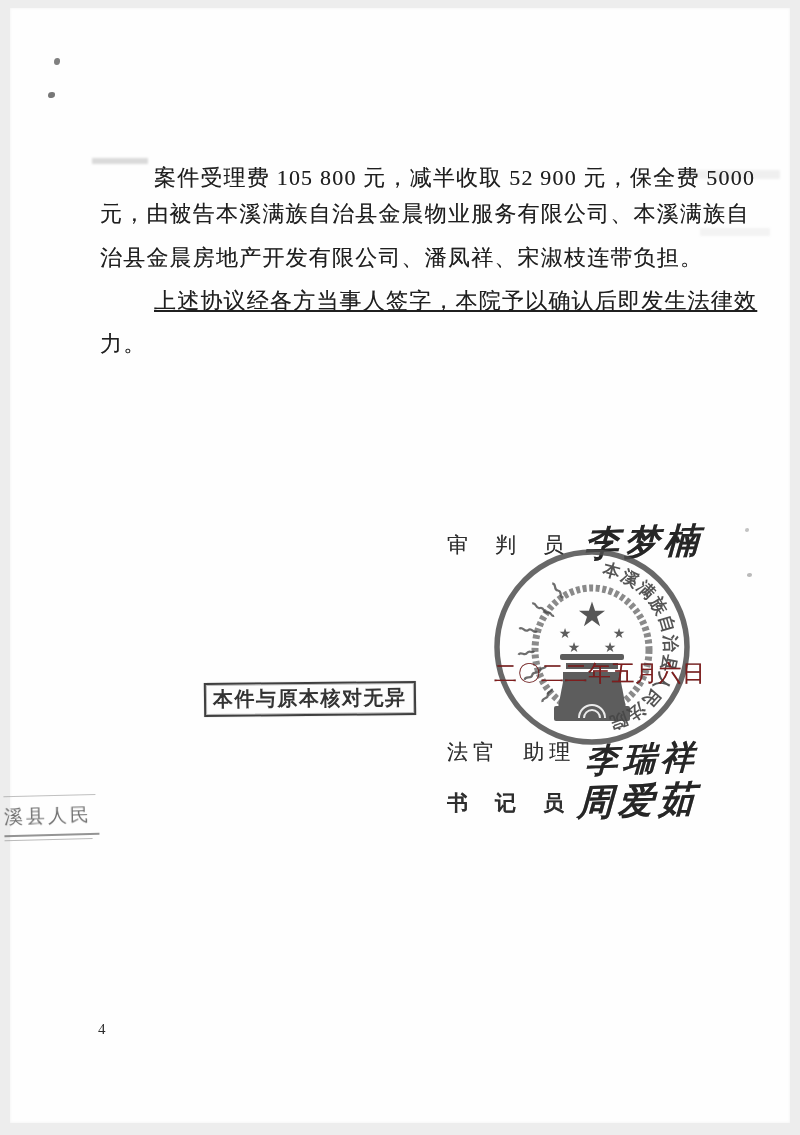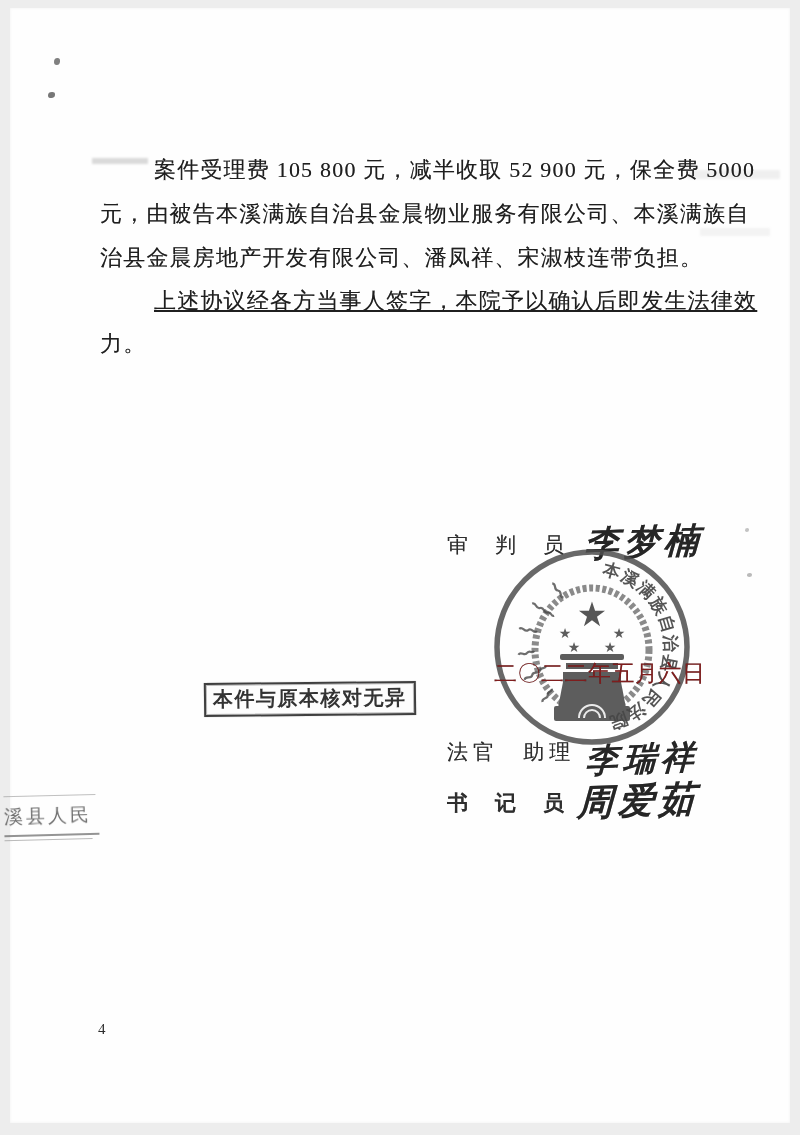--- a/index.html
+++ b/index.html
@@ -61,21 +61,21 @@
 <div class="page"></div>
 
 <div class="speck" style="left:54px;top:58px;width:6px;height:7px;opacity:.75;"></div>
 <div class="speck" style="left:48px;top:92px;width:7px;height:6px;opacity:.8;"></div>
 <div class="speck" style="left:745px;top:528px;width:4px;height:4px;opacity:.35;"></div>
 <div class="speck" style="left:747px;top:573px;width:5px;height:4px;opacity:.4;"></div>
 <div class="streak" style="left:92px;top:158px;width:56px;height:6px;background:#bdbdbd;opacity:.55;"></div>
 <div class="streak" style="left:688px;top:170px;width:92px;height:9px;background:#e2e2e2;opacity:.5;"></div>
 <div class="streak" style="left:700px;top:228px;width:70px;height:8px;background:#e6e6e6;opacity:.45;"></div>
 
-<div class="line" style="left:154px;top:155px;">案件受理费 105 800 元，减半收取 52 900 元，保全费 5000</div>
+<div class="line" style="left:154px;top:163px;">案件受理费 105 800 元，减半收取 52 900 元，保全费 5000</div>
 <div class="line" style="left:100px;top:199px;">元，由被告本溪满族自治县金晨物业服务有限公司、本溪满族自</div>
 <div class="line" style="left:100px;top:243px;">治县金晨房地产开发有限公司、潘凤祥、宋淑枝连带负担。</div>
 <div class="line" style="left:154px;top:286px;text-decoration:underline;">上述协议经各方当事人签字，本院予以确认后即发生法律效</div>
 <div class="line" style="left:100px;top:329px;">力。</div>
 
 <div class="sig-label" style="left:447px;top:531px;letter-spacing:27px;">审判员</div>
 <div class="sig-name" style="left:584px;top:519px;font-size:35px;">李梦楠</div>
 
 <svg class="seal" width="212" height="202" viewBox="0 0 212 202">
   <circle cx="106" cy="101" r="95" fill="none" stroke="#4d4d4d" stroke-width="5.5" opacity="0.85"></circle>

